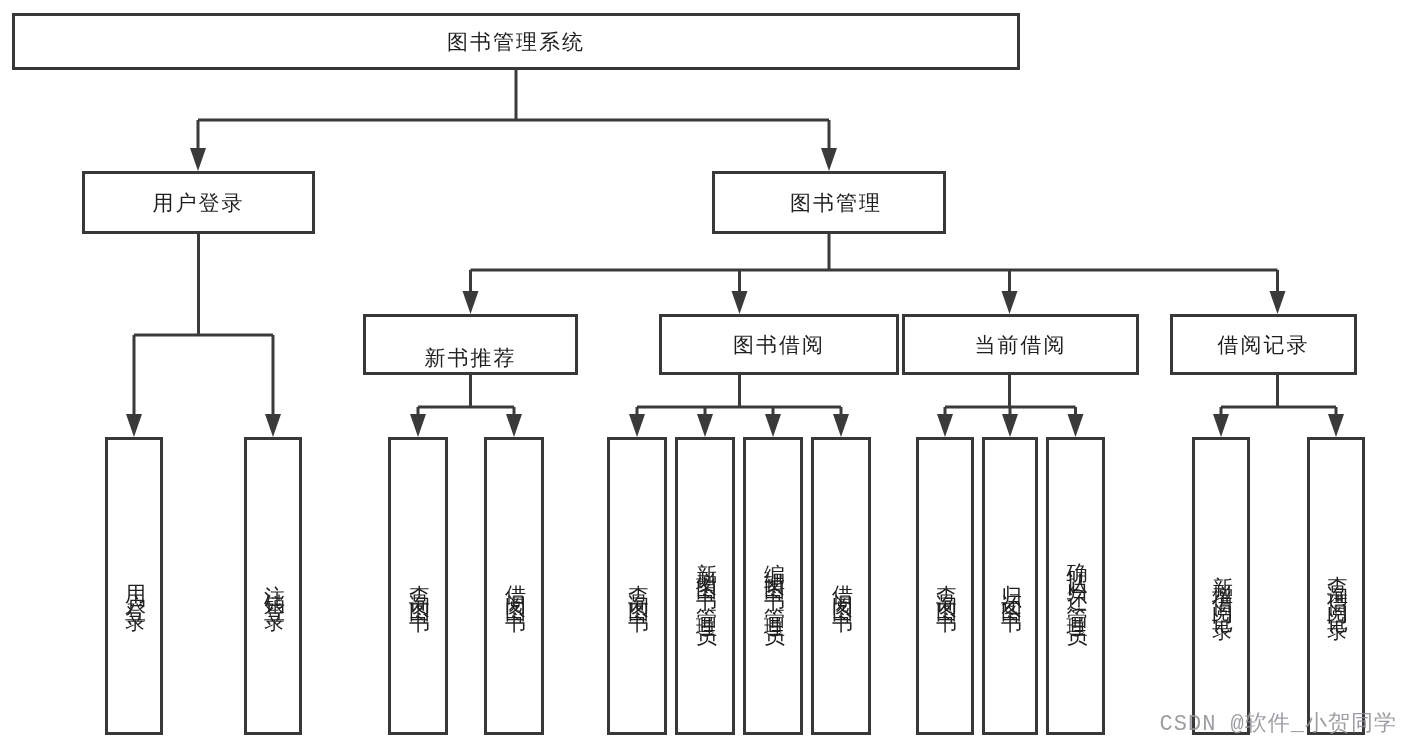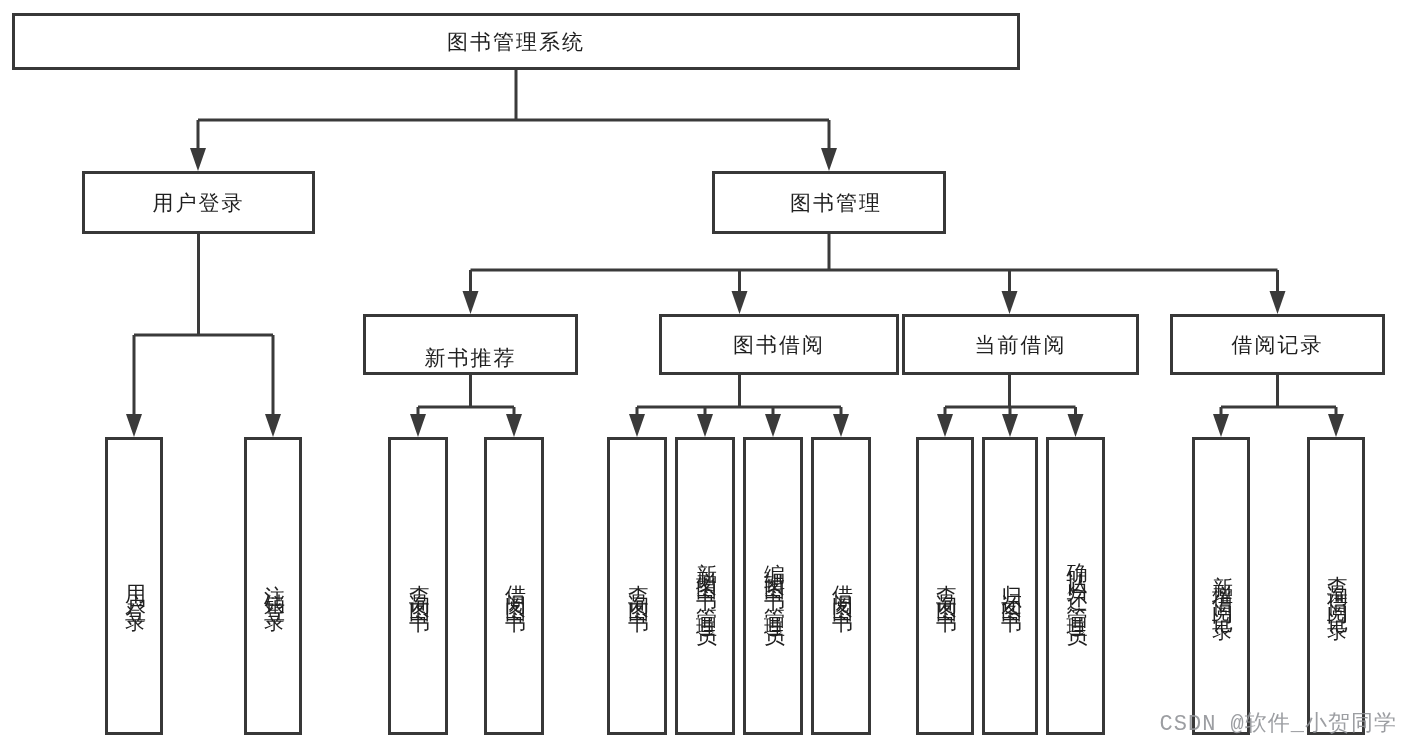--- a/index.html
+++ b/index.html
@@ -31,21 +31,21 @@
   }
   
   #n-root{left:12px;top:13px;width:1008px;height:57px;}
   
   #n-l2-0{left:82px; top:171px;width:233px;height:63px;}
   #n-l2-1{left:712px;top:171px;width:234px;height:63px;padding-left:14px;}
   
   #n-l3-0{left:363px; top:314px;width:215px;height:61px;align-items:flex-end;}
   #n-l3-1{left:633px; top:314px;width:240px;height:61px;margin-left:26px;}
   #n-l3-2{left:902px; top:314px;width:237px;height:61px;}
-  #n-l3-3{left:1170px;top:314px;width:215px;height:61px;}
+  #n-l3-3{left:1170px;top:314px;width:187px;height:61px;}
   
   .vert{top:437px;height:298px;width:58px;}
   #n-lf-0{left:105px;}
   #n-lf-1{left:244px;}
   #n-lf-2{left:388px;width:60px;}
   #n-lf-3{left:484px;width:60px;}
   #n-lf-4{left:607px;width:60px;}
   #n-lf-5{left:675px;width:60px;}
   #n-lf-6{left:743px;width:60px;}
   #n-lf-7{left:811px;width:60px;}

